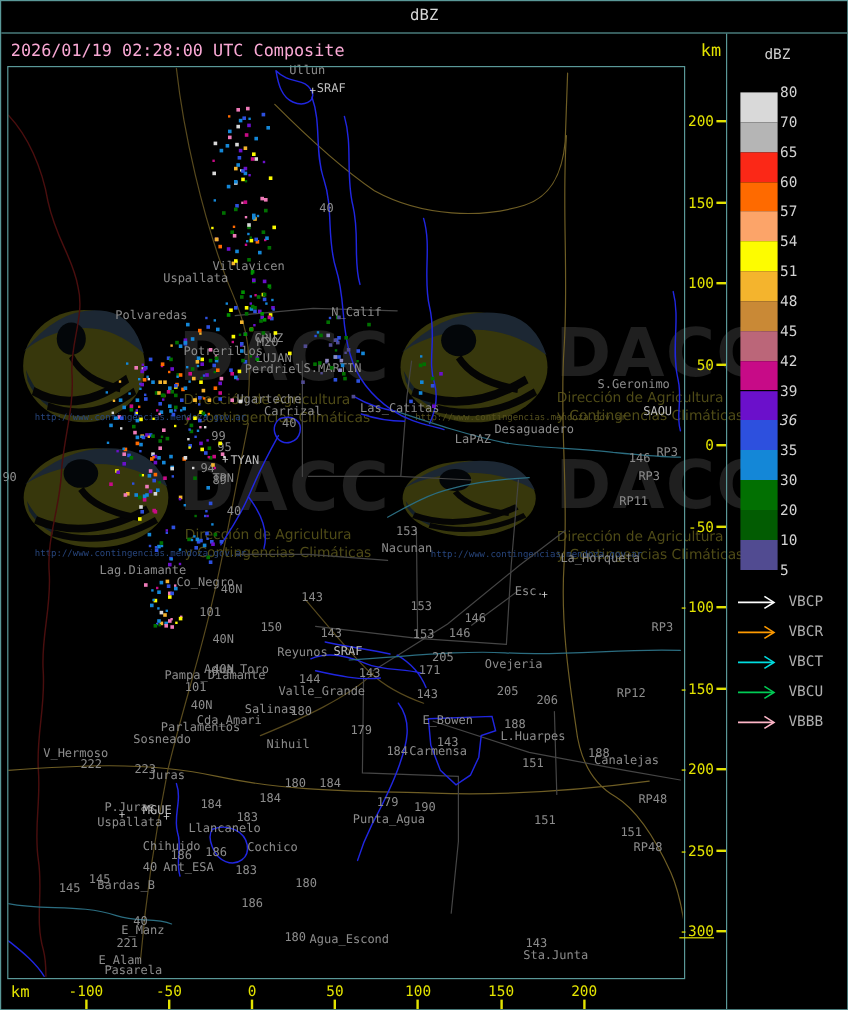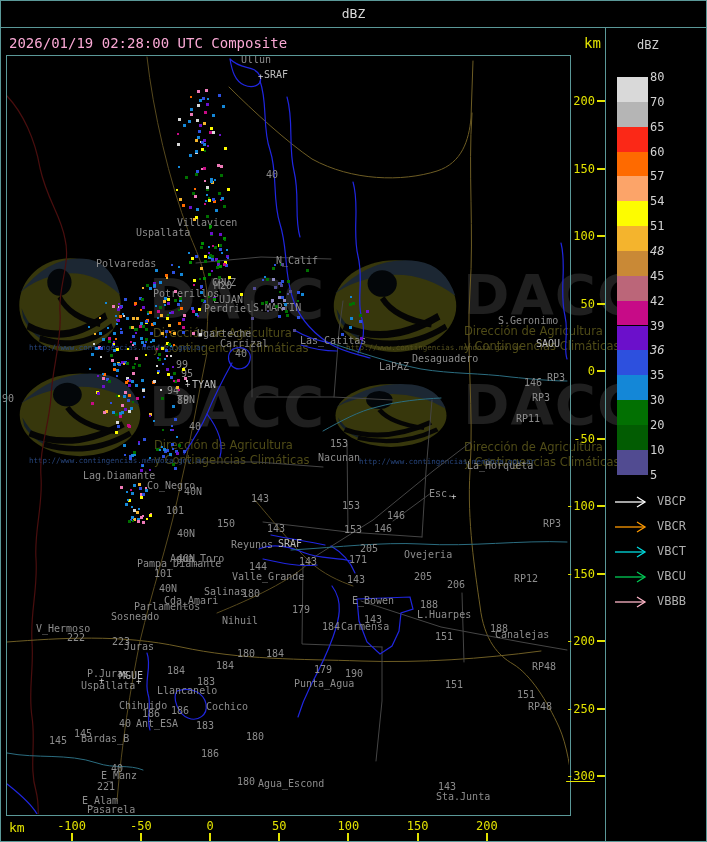--- a/index.html
+++ b/index.html
@@ -861,21 +861,21 @@
       <div class="cb-block" style="top: 399.05px; height: 24.85px; background: rgb(2, 112, 2);"></div>
       <div class="cb-block" style="top: 423.9px; height: 24.85px; background: rgb(2, 92, 2);"></div>
       <div class="cb-block" style="top: 448.75px; height: 24.85px; background: rgb(81, 75, 145);"></div>
       <div class="cb-lab" style="top: 70px;">80</div>
       <div class="cb-lab" style="top: 94.85px;">70</div>
       <div class="cb-lab" style="top: 119.7px;">65</div>
       <div class="cb-lab" style="top: 144.55px;">60</div>
       <div class="cb-lab" style="top: 169.4px;">57</div>
       <div class="cb-lab" style="top: 194.25px;">54</div>
       <div class="cb-lab" style="top: 219.1px;">51</div>
-      <div class="cb-lab" style="top: 243.95px; font-style: italic;">48</div>
+      <div class="cb-lab" style="top: 243.95px;">48</div>
       <div class="cb-lab" style="top: 268.8px;">45</div>
       <div class="cb-lab" style="top: 293.65px;">42</div>
       <div class="cb-lab" style="top: 318.5px;">39</div>
       <div class="cb-lab" style="top: 343.35px; font-style: italic;">36</div>
       <div class="cb-lab" style="top: 368.2px;">35</div>
       <div class="cb-lab" style="top: 393.05px;">30</div>
       <div class="cb-lab" style="top: 417.9px;">20</div>
       <div class="cb-lab" style="top: 442.75px;">10</div>
       <div class="cb-lab" style="top: 467.6px;">5</div>
     </div>

